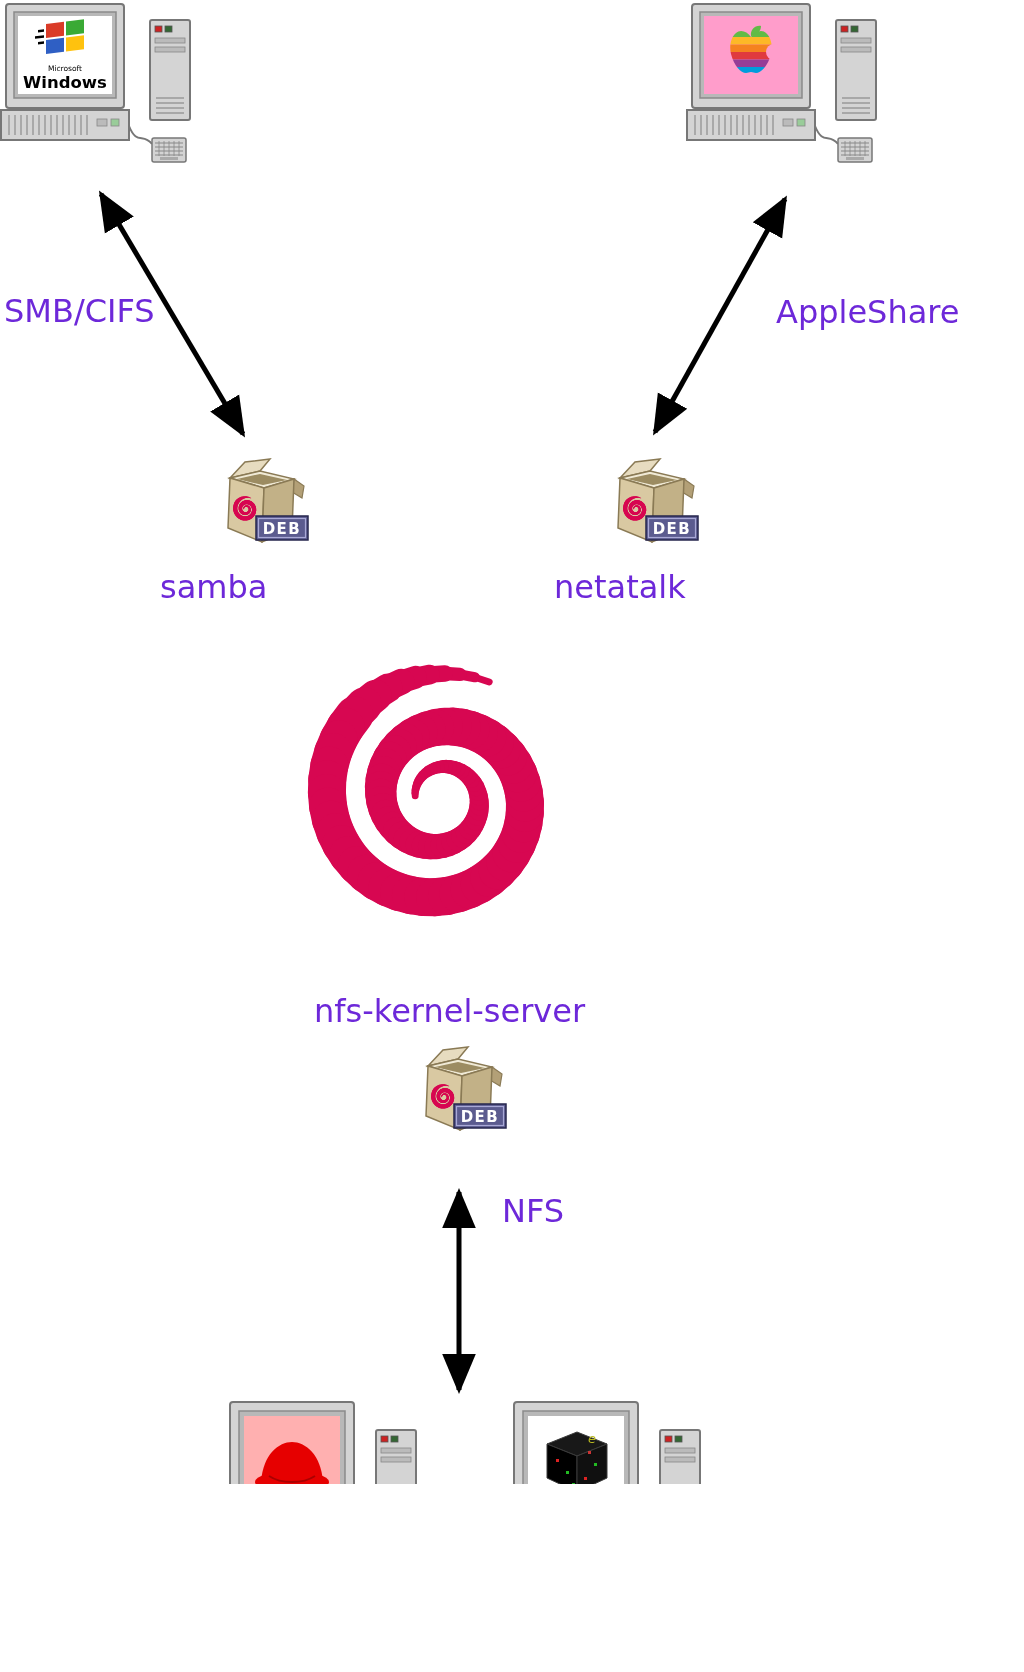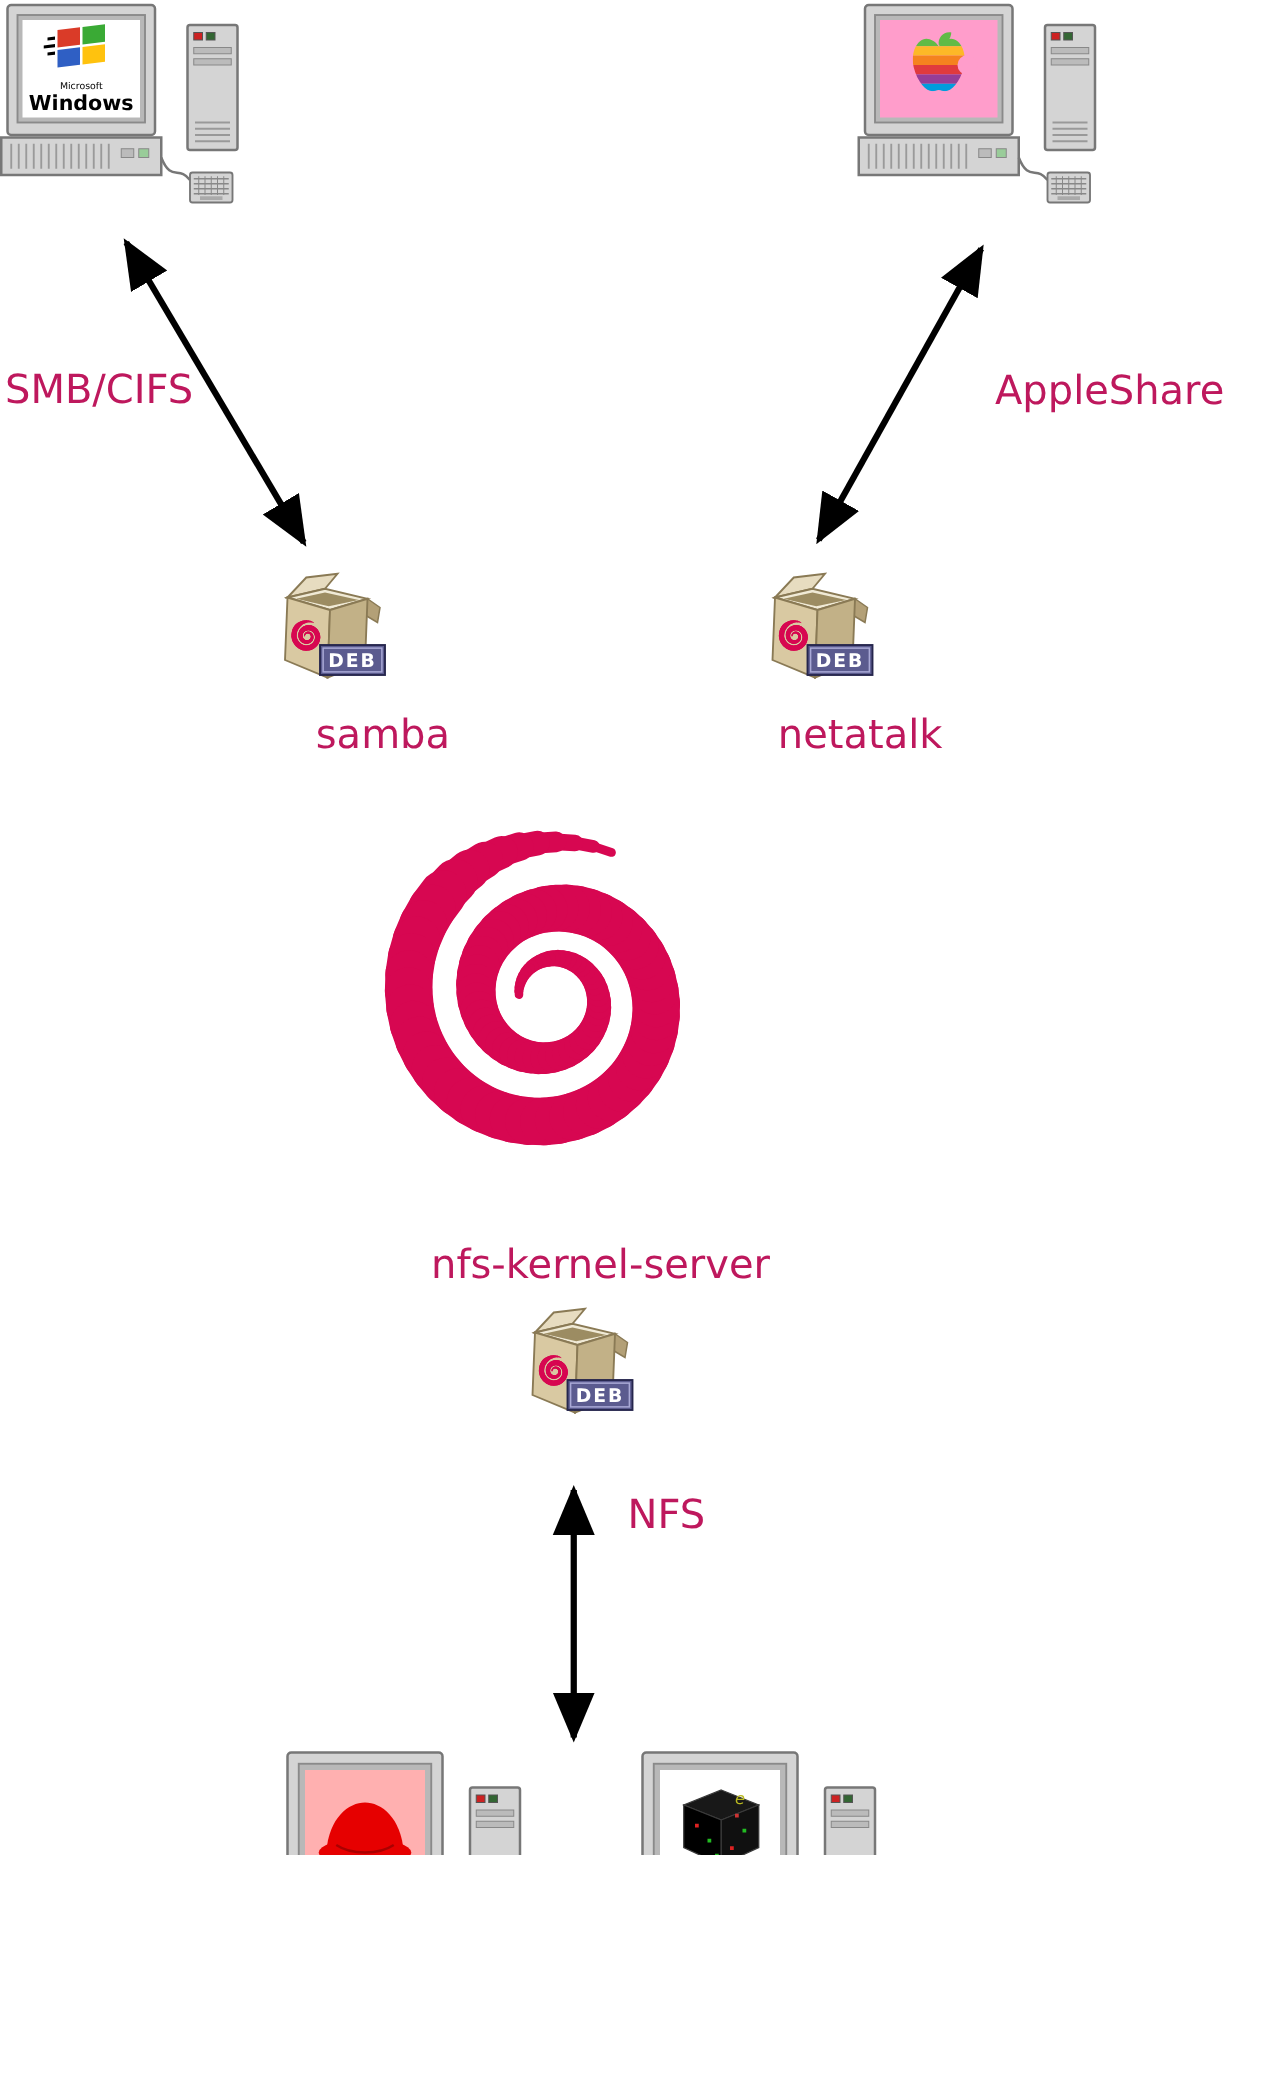--- a/index.html
+++ b/index.html
@@ -1,23 +1,23 @@
 <!DOCTYPE html>
 <html><head>
 <meta charset="utf-8">
 <style>
   *{box-sizing:border-box}
   body{margin:0;background:#fff}
   #canvas{position:relative;width:1024px;height:1484px;background:#fff;overflow:hidden;
           font-family:"DejaVu Sans",sans-serif;color:#000}
   #scene{position:absolute;left:0;top:0}
-  .lbl,.cap{position:absolute;font-size:32px;color:#be185d;white-space:nowrap}
-  .cap{text-align:right}
+  .lbl,.cap{position:absolute;font-size:32px;color:#6d28d9;white-space:nowrap}
+  .cap{text-align:left}
   #lbl-smb{left:4px;top:292px}
-  #lbl-appleshare{left:796px;top:293px}
+  #lbl-appleshare{left:776px;top:293px}
   #lbl-nfs{left:502px;top:1192px}
   #cap-samba{left:160px;top:568px;width:200px}
   #cap-netatalk{left:554px;top:568px;width:200px}
   #cap-nfs{left:314px;top:992px;width:302px}
   .cable{fill:none;stroke:#777;stroke-width:2}
   svg text{font-family:"DejaVu Sans",sans-serif}
   .ms-small{font-size:7.5px;text-anchor:middle;fill:#000}
   .ms-large{font-size:16.5px;font-weight:bold;text-anchor:middle;fill:#000}
   .deb-badge-text{font-size:15px;font-weight:bold;fill:#fff;text-anchor:middle;letter-spacing:1.5px}
   .cube-glyph{font-size:13px;font-style:italic;fill:#b9b91f}

